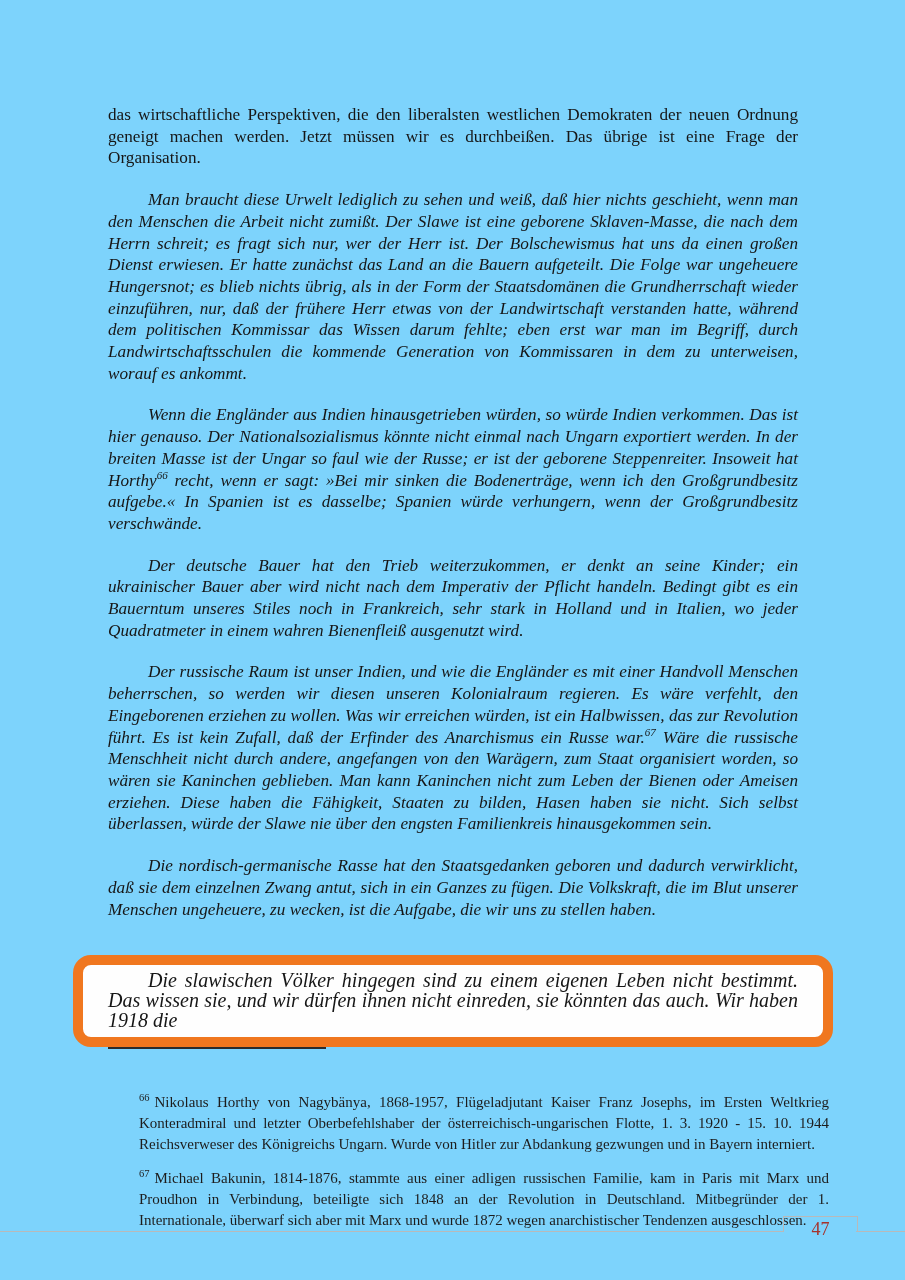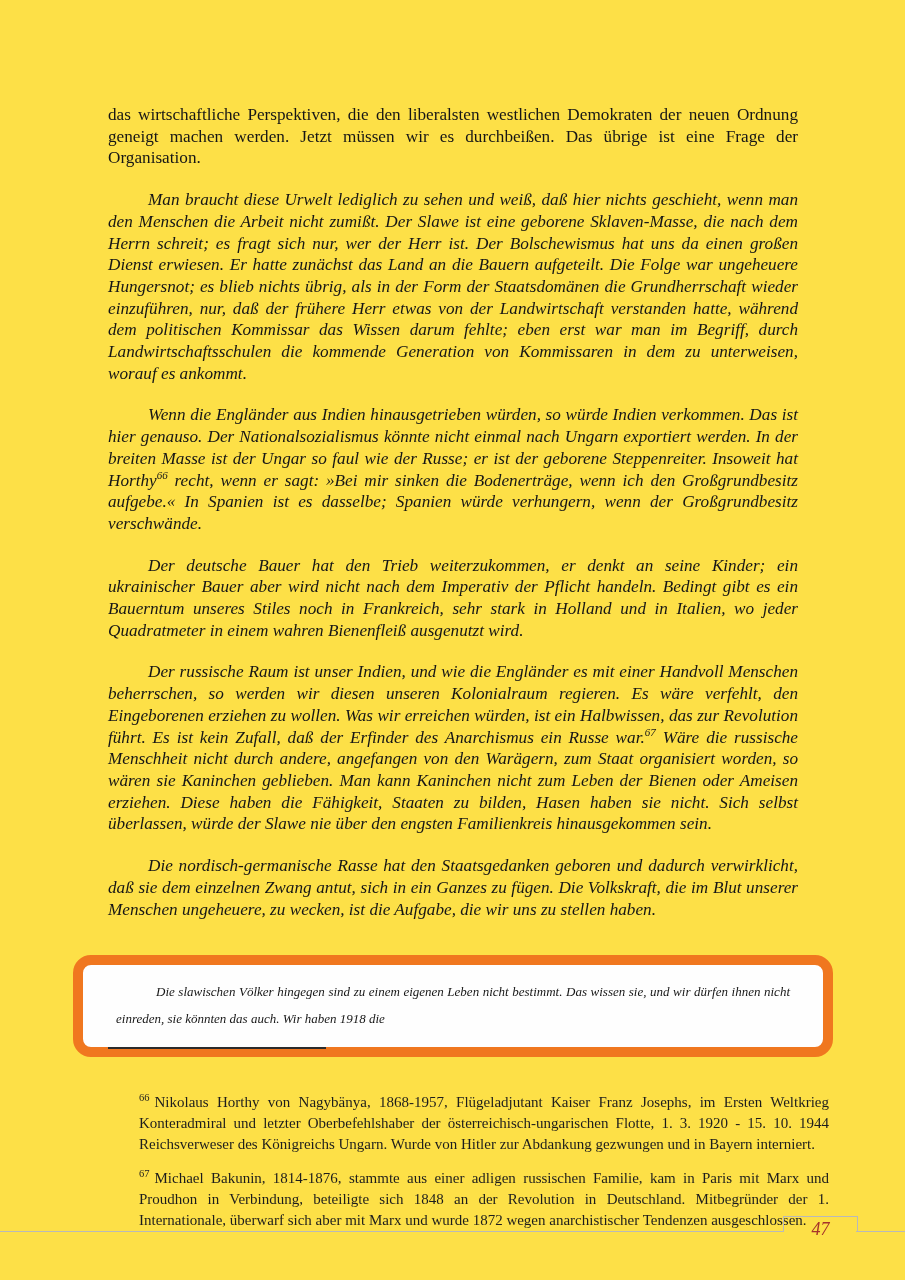--- a/index.html
+++ b/index.html
@@ -7,21 +7,21 @@
     --pagenum:#A6332B;
     --footerline:#b9b9b9;
     --fnrule:#2b2b2b;
     --ink:#161616;
   }
   html,body{margin:0;padding:0;background:#e8e8e8;}
   .sheet{
     position:relative;
     width:905px;height:1280px;
     margin:0 auto;
-    background:#fde047;
+    background:#7dd3fc;
     font-family:"Liberation Serif","DejaVu Serif",serif;
     color:var(--ink);
     overflow:hidden;
   }
   .textcol{
     position:absolute;top:104px;left:108px;width:690px;
     font-size:17.2px;line-height:21.7px;
     text-align:justify;
   }
   .para{margin:0 0 20px 0;}
@@ -30,21 +30,21 @@
     font-size:11px;line-height:0;vertical-align:super;letter-spacing:0;
   }
   .hlwrap{
     position:absolute;top:955px;left:73px;width:760px;
     box-sizing:border-box;
     border:10px solid var(--hl);
     border-radius:18px;
     padding:5px 25px 7px 25px;
     background:#fefefe;
   }
-  .hlwrap .para{margin:8px;font-size:13px;line-height:27px;text-align:justify;}
+  .hlwrap .para{margin:0;font-size:20px;line-height:20px;text-align:justify;}
   .fnrule{
     position:absolute;top:1047px;left:108px;width:218px;height:2px;
     background:var(--fnrule);
   }
   .fnblock{
     position:absolute;top:1092px;left:108px;width:690px;
     font-size:15px;line-height:21px;
     text-align:justify;color:#1d1d1d;margin-left:31px;
   }
   .footnote{margin:0 0 13px 0;}
@@ -57,21 +57,20 @@
     border-top:1px solid var(--footerline);
   }
   .footer-rule-right{
     position:absolute;top:15px;left:856px;width:49px;height:0;
     border-top:1px solid var(--footerline);
   }
   .page-tab{
     position:absolute;top:0;left:783px;width:73px;height:15px;
     border:1px solid var(--footerline);
     border-bottom:none;
-    font-style:italic;
   }
   .page-num{
     position:absolute;top:1px;left:0;width:100%;
     text-align:center;
     font-size:18px;line-height:22px;
     color:var(--pagenum);
   }
 </style>
 </head>
 <body>

